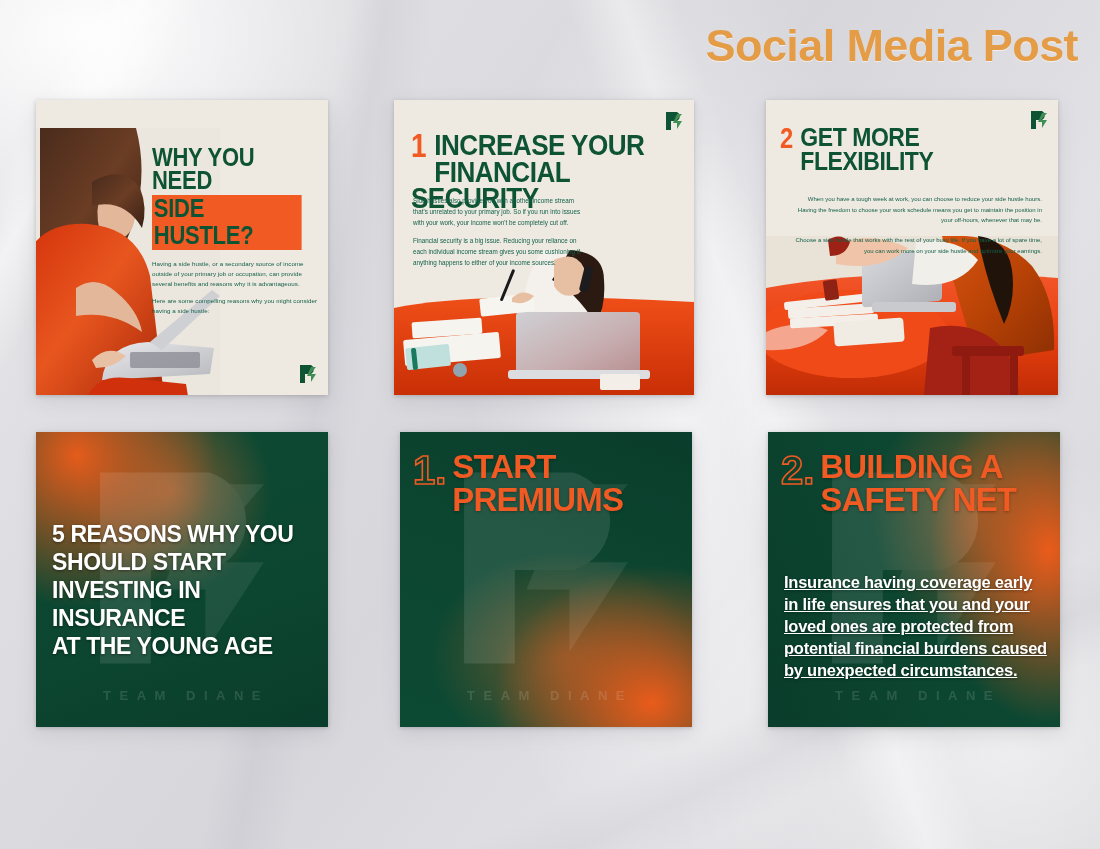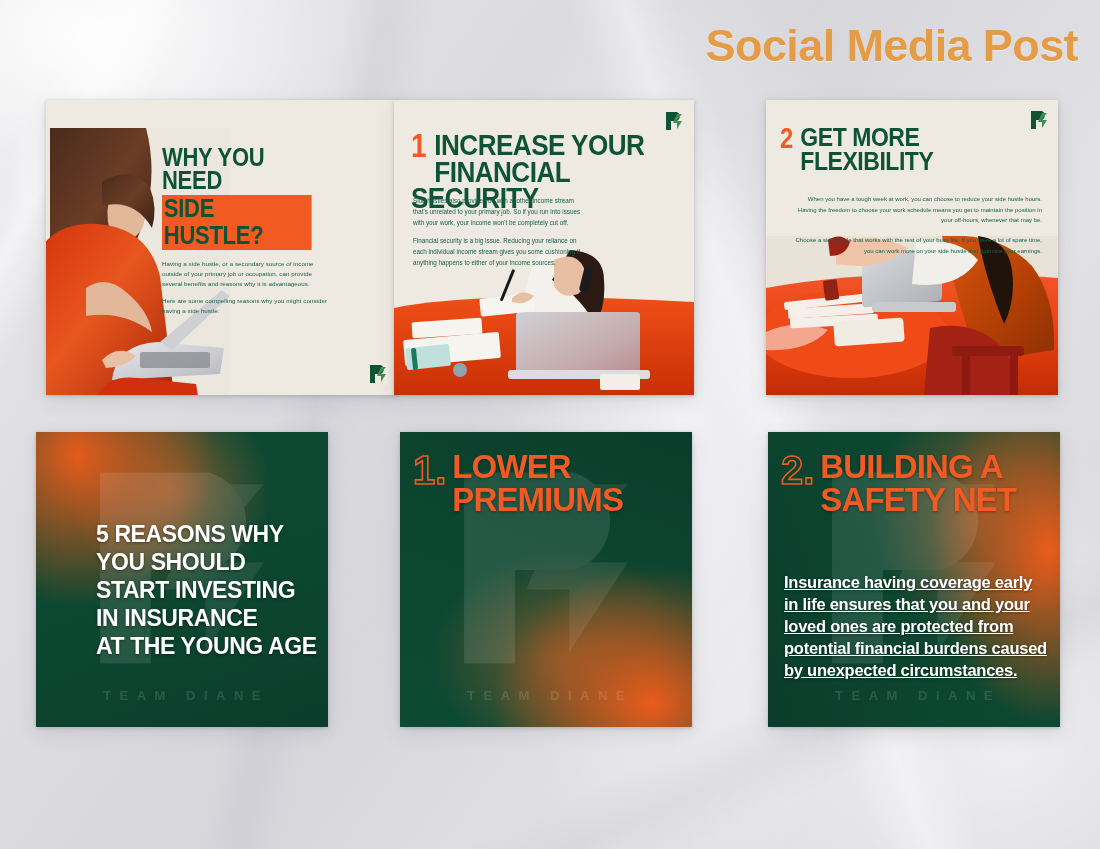--- a/index.html
+++ b/index.html
@@ -45,21 +45,21 @@
     text-shadow: 0 1px 0 rgba(255,255,255,.55);
     white-space: nowrap;
   }
 
   
   .card {
     position: absolute;
     overflow: hidden;
     box-shadow: 0 1px 4px rgba(90,90,100,.30), 0 6px 18px rgba(90,90,100,.14);
   }
-  .c1 { left: 36px;  top: 100px; width: 352px; height: 295px; margin-left: 10px; }
+  .c1 { left: 36px;  top: 100px; width: 292px; height: 295px; }
   .c2 { left: 394px; top: 100px; width: 300px; height: 295px; }
   .c3 { left: 766px; top: 100px; width: 292px; height: 295px; }
   .c4 { left: 36px;  top: 432px; width: 292px; height: 295px; }
   .c5 { left: 400px; top: 432px; width: 292px; height: 295px; }
   .c6 { left: 768px; top: 432px; width: 292px; height: 295px; }
 
   
   .cream { background: #efeae1; }
 
   .logo {
@@ -156,21 +156,21 @@
   .watermark {
     position:absolute; bottom:24px; left:0; right:0; z-index:4;
     text-align:center; font-size:13px; font-weight:bold;
     letter-spacing:8.5px; color:rgba(255,255,255,.13);
     text-indent: 8px;
   }
 
   .c4 .title {
     position:absolute; z-index:5; left:16px; top:88px; right:10px;
     color:#fff; font-size:23px; font-weight:bold; line-height:1.22;
-    letter-spacing:-.4px; text-shadow:0 1px 3px rgba(0,0,0,.45);margin-left:44px;
+    letter-spacing:-.4px; text-shadow:0 1px 3px rgba(0,0,0,.45);
   }
 
   .nb-head { position:absolute; z-index:5; left:13px; right:12px; top:18px; }
   .nb-num {
     float:left; font-size:40px; font-weight:bold; line-height:.92;
     color:transparent; -webkit-text-stroke:1.6px #f15a22;
     margin-right:6px; margin-top:2px;
   }
   .nb-title {
     font-size:33px; font-weight:bold; color:#f15a22; line-height:1.0;
@@ -371,21 +371,21 @@
 <div class="card c5 green g-br">
   <div class="glow"></div>
   <div class="mono">
     <svg viewBox="0 0 100 110">
       <path d="M8 6 h56 a26 26 0 0 1 0 50 H34 v48 H8 Z" fill="#ffffff"></path>
       <path d="M62 12 h30 l-34 40 h34 l-30 46 v-32 h-22 Z" fill="#ffffff" opacity=".75"></path>
     </svg>
   </div>
   <div class="nb-head">
     <div class="nb-num">1.</div>
-    <div class="nb-title">LOWER PREMIUMS</div>
+    <div class="nb-title">START PREMIUMS</div>
   </div>
   <div class="watermark">TEAM DIANE</div>
 </div>
 
 <div class="card c6 green g-r">
   <div class="glow"></div>
   <div class="mono">
     <svg viewBox="0 0 100 110">
       <path d="M8 6 h56 a26 26 0 0 1 0 50 H34 v48 H8 Z" fill="#ffffff"></path>
       <path d="M62 12 h30 l-34 40 h34 l-30 46 v-32 h-22 Z" fill="#ffffff" opacity=".75"></path>

